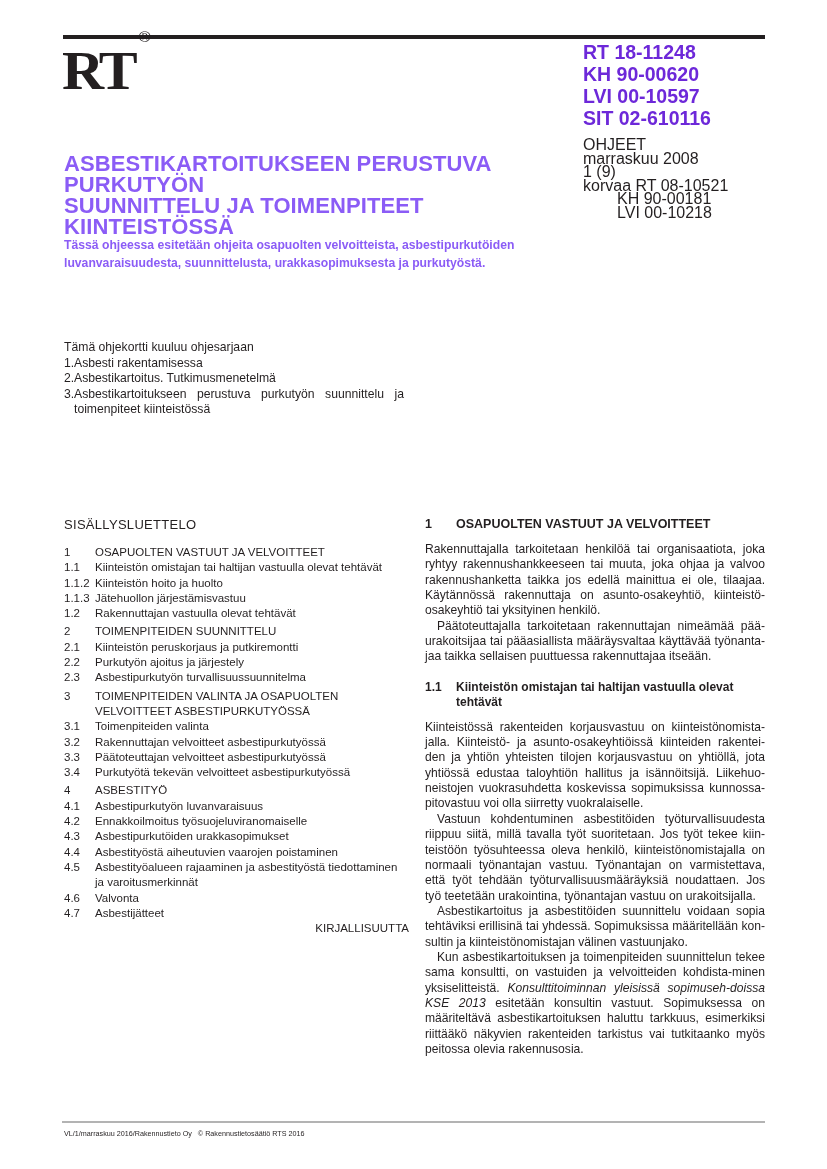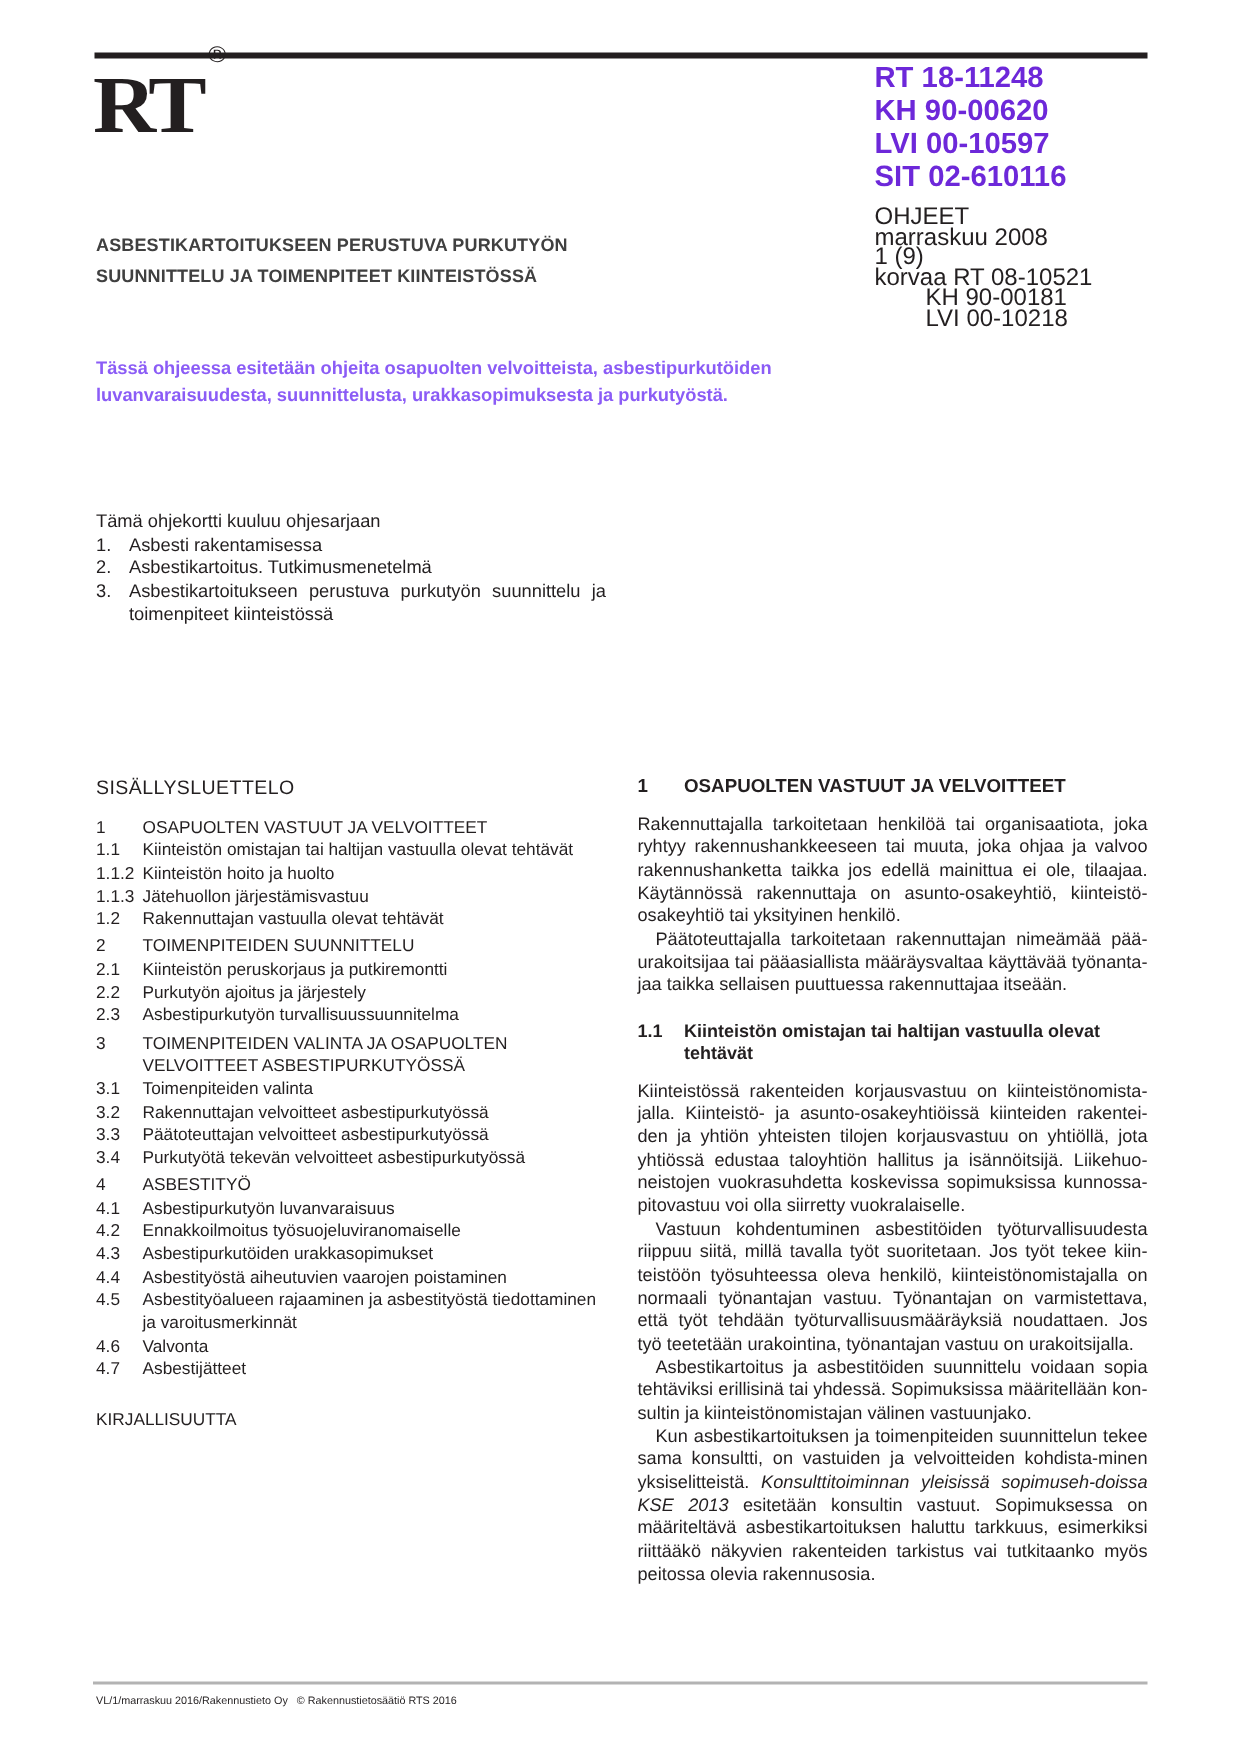--- a/index.html
+++ b/index.html
@@ -11,37 +11,37 @@
           font-size: 54px; line-height: 54px; letter-spacing: -3px; color: #231f20; transform: scaleX(1.08); transform-origin: left top; }
   .logo sup { font-family: "Liberation Sans", sans-serif; font-weight: normal; font-size: 15px;
               position: relative; top: -28px; margin-left: 4px; letter-spacing: 0; }
   .codes { left: 583px; top: 41px; font-family: "Liberation Sans", sans-serif; font-weight: bold;
            font-size: 19.5px; line-height: 22px; color: #6d28d9; }
   .codes div { white-space: nowrap; }
   .meta { left: 583px; top: 138px; font-family: "Liberation Sans", sans-serif; font-size: 16px;
           line-height: 13.5px; color: #231f20; }
   .meta .indent { padding-left: 34px; }
   .title { left: 64px; top: 153px; width: 500px; font-family: "Liberation Sans", sans-serif;
-           font-weight: bold; font-size: 12px; line-height: 21px; color: #404040; letter-spacing: 0.1px; }
+           font-weight: bold; font-size: 22px; line-height: 21px; color: #8b5cf6; letter-spacing: 0.1px; }
   .lead { left: 64px; top: 236px; width: 470px; font-family: "Liberation Sans", sans-serif;
           font-weight: bold; font-size: 12.2px; line-height: 18px; color: #8b5cf6; }
   .series { left: 64px; top: 340px; width: 340px; font-family: "Liberation Sans", sans-serif;
             font-size: 12.2px; line-height: 15.5px; color: #231f20; }
   .series .item { display: flex; }
   .series .num { width: 10px; flex: none; }
-  .series .txt { text-align: justify; text-align-last: left; margin-left: 12px; }
+  .series .txt { text-align: justify; text-align-last: left; }
   .toc-title { left: 64px; top: 517px; font-family: "Liberation Sans", sans-serif; font-size: 13px;
                font-weight: normal; letter-spacing: 0.3px; color: #231f20; }
   .toc { left: 64px; top: 545px; width: 345px; font-family: "Liberation Sans", sans-serif;
          font-size: 11.5px; line-height: 15.3px; color: #231f20; }
   .toc .row { display: flex; }
   .toc .row.gap { margin-top: 3px; }
   .toc .n { width: 31px; flex: none; }
   .toc .t { flex: 1; }
-  .toc .plain { margin-top: 19px; }
+  .toc .plain { margin-top: 0; text-align: right; }
   .right { left: 425px; top: 517px; width: 340px; font-family: "Liberation Sans", sans-serif;
            color: #231f20; }
   .h1 { display: flex; font-weight: bold; font-size: 12.5px; line-height: 15px; margin-bottom: 10px; }
   .h1 .n { width: 31px; flex: none; }
   .h2 { display: flex; font-weight: bold; font-size: 12px; line-height: 15.5px; margin-top: 15px; margin-bottom: 9px; }
   .h2 .n { width: 31px; flex: none; }
   .para { font-size: 12.1px; line-height: 15.35px; text-align: justify; margin: 0; }
   .para.ind { text-indent: 12px; }
   .para em { font-style: italic; }
   .footer-rule { left: 62px; top: 1121px; width: 703px; height: 1.5px; background: #b3b3b3; }

